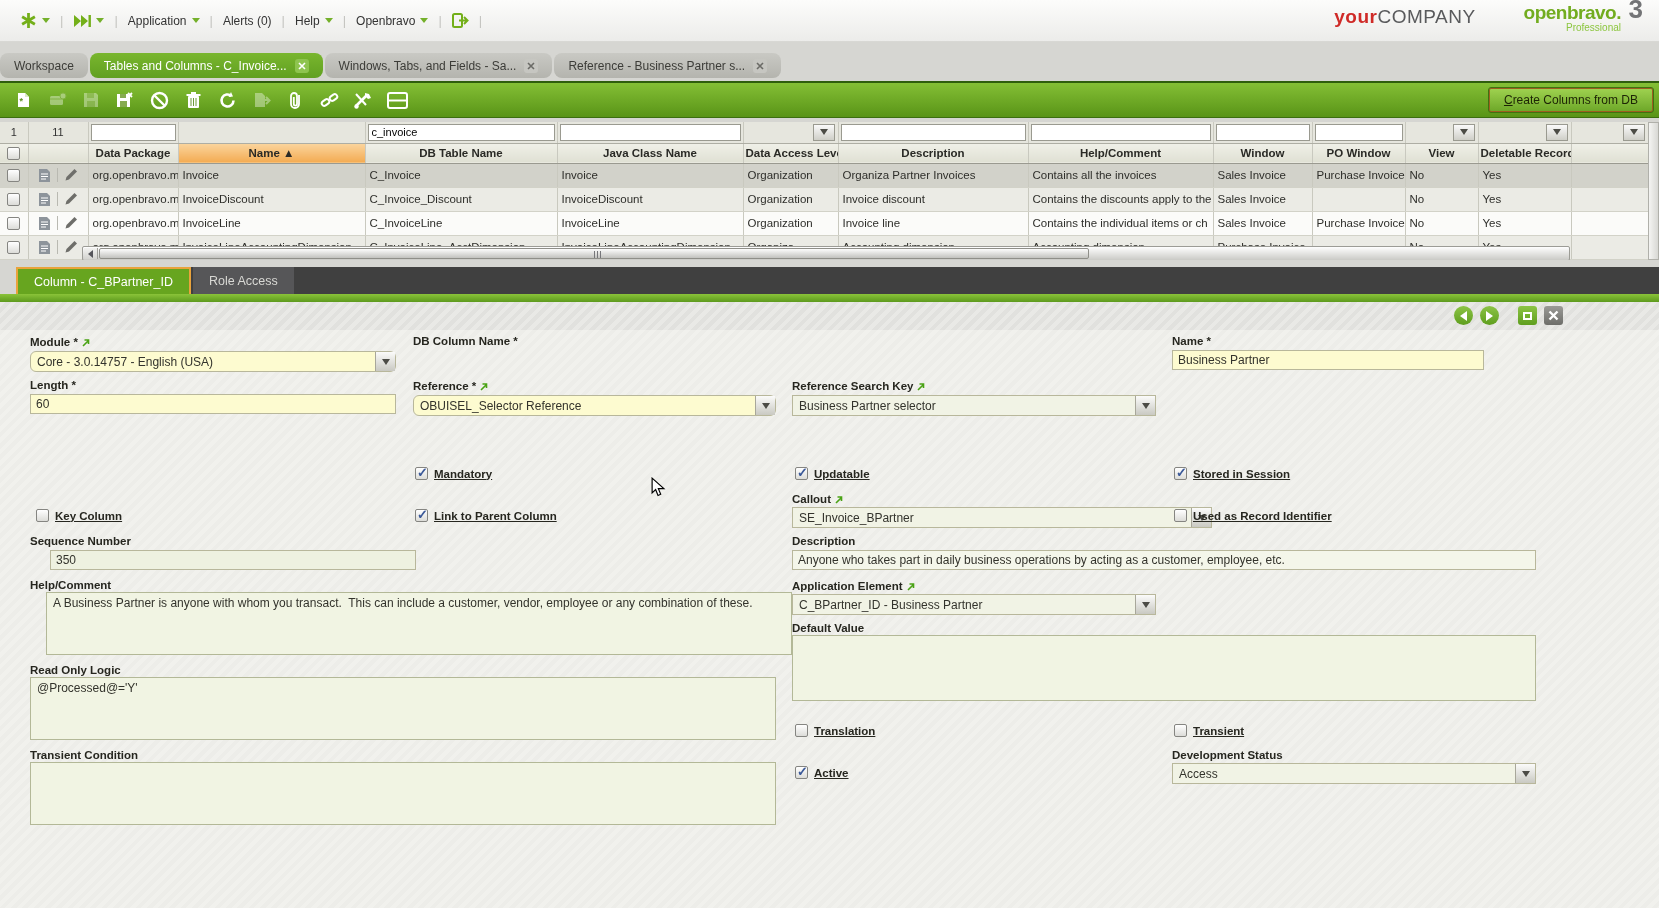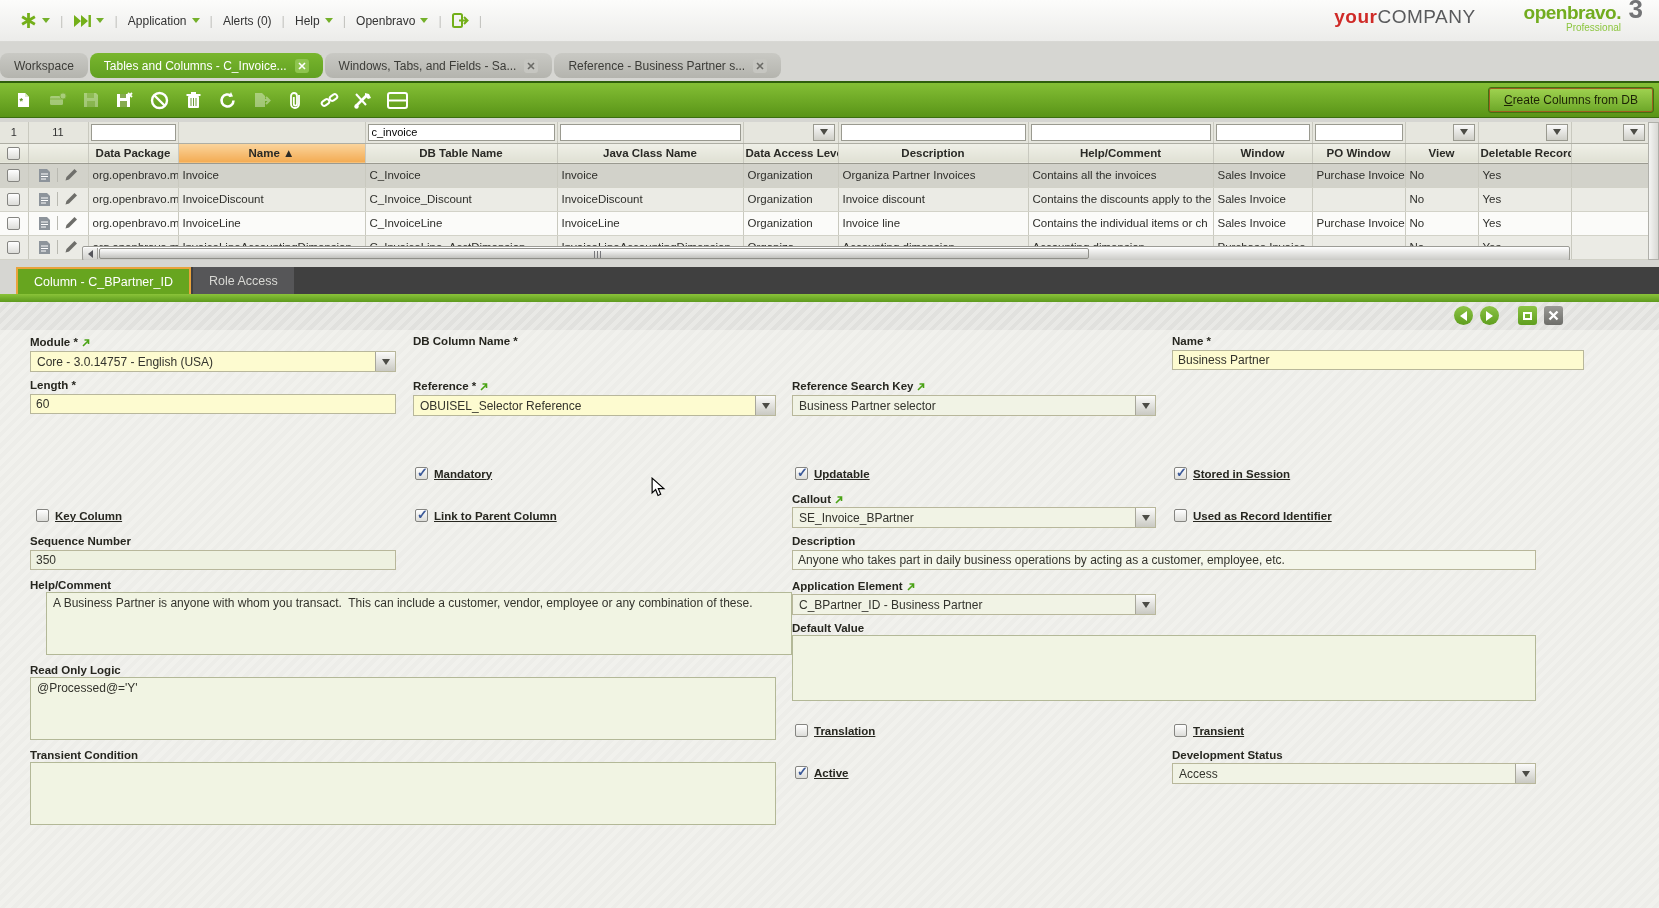--- a/index.html
+++ b/index.html
@@ -89,24 +89,24 @@
   .nbtn { width:19px; height:19px; border-radius:50%; background:linear-gradient(#8cc445,#5f9e1e); display:flex; align-items:center; justify-content:center; cursor:pointer; }
   .nbtn.sq { border-radius:3px; }
   .nbtn.gray { background:linear-gradient(#9a9a96,#6e6e6a); border-radius:3px; }
   .tri-l { width:0; height:0; border-top:5px solid transparent; border-bottom:5px solid transparent; border-right:7px solid #fff; }
   .tri-r { width:0; height:0; border-top:5px solid transparent; border-bottom:5px solid transparent; border-left:7px solid #fff; }
   .maxsq { width:9px; height:8px; border:2px solid #fff; background:transparent; }
 
   .flabel { position:absolute; font-size:11.5px; font-weight:bold; color:#26261f; white-space:nowrap; display:flex; align-items:center; gap:4px; }
   .tf { position:absolute; height:20px; border:1px solid #b8b79b; font-size:12px; color:#33332c; padding:0 5px; font-family:"Liberation Sans",sans-serif; }
   .tf.req { background:#fdfbd0; }
-  .tf.ro  { background:#eef1e0; }
+  .tf.ro  { background:#eef1e0;margin-left:20px; }
   .tf.lite{ background:#f4f6ea; }
   .combo { position:absolute; height:21px; border:1px solid #b8b79b; font-size:12px; color:#33332c; display:flex; align-items:center; }
-  .combo.req { background:#fdfbd0; }
+  .combo.req { background:#fdfbd0;border-radius:6px; }
   .combo.lite { background:#f1f3e5; }
   .combo .ctext { flex:1; padding:0 6px; overflow:hidden; white-space:nowrap; }
   .combo .cbtn { width:20px; height:100%; border-left:1px solid #a8a79a; background:linear-gradient(#fbfbfa,#c9c9c2); display:flex; align-items:center; justify-content:center; cursor:pointer; }
   .dtri { width:0; height:0; border-left:4px solid transparent; border-right:4px solid transparent; border-top:6px solid #4c4c46; }
   .ta { position:absolute; background:#f1f4e3; border:1px solid #b3b897; font-size:12px; color:#33332c; padding:3px 6px; resize:none; font-family:"Liberation Sans",sans-serif; }
   .cbfield { position:absolute; display:flex; align-items:center; gap:6px; font-size:11.5px; font-weight:bold; color:#26261f;text-decoration:underline; }
   .lnk svg { display:block; }
 
   .cursor { position:absolute; left:650px; top:477px; pointer-events:none; z-index:50; }
 </style>
@@ -528,21 +528,21 @@
     <span class="cbtn">
         <i class="dtri"></i>
       </span>
   </div>
   <div class="flabel" style="left:413px;top:33px">
       <span>DB Column Name *</span>
     </div>
   <div class="flabel" style="left:1172px;top:33px">
       <span>Name *</span>
     </div>
-  <input class="tf req" style="left: 1172px; top: 48px; width: 412px;" value="Business Partner">
+  <input class="tf req" style="left: 1172px; top: 48px; width: 312px;" value="Business Partner">
 
   <div class="flabel" style="left:30px;top:77px">
       <span>Length *</span>
     </div>
   <input class="tf req" style="left: 30px; top: 92px; width: 366px;" value="60">
   <div class="flabel" style="left:413px;top:78px">
     <span>Reference *</span>
     <span class="lnk">
         <svg width="8" height="9" viewBox="0 0 8 9">
           <path d="M1 8L6 3M2.5 2h4v4" stroke="#4aa315" stroke-width="1.6" fill="none"></path>
@@ -592,21 +592,21 @@
     <span>Link to Parent Column</span>
   </div>
   <div class="flabel" style="left:792px;top:191px">
     <span>Callout</span>
     <span class="lnk">
         <svg width="8" height="9" viewBox="0 0 8 9">
           <path d="M1 8L6 3M2.5 2h4v4" stroke="#4aa315" stroke-width="1.6" fill="none"></path>
         </svg>
       </span>
   </div>
-  <div class="combo lite" style="left:792px;top:205px;width:364px">
+  <div class="combo lite" style="left:792px;top:205px;width:420px">
     <span class="ctext">SE_Invoice_BPartner</span>
     <span class="cbtn">
         <i class="dtri"></i>
       </span>
   </div>
   <div class="cbfield" style="left:1174px;top:207px">
     <span class="cb"></span>
     <span>Used as Record Identifier</span>
   </div>
 

